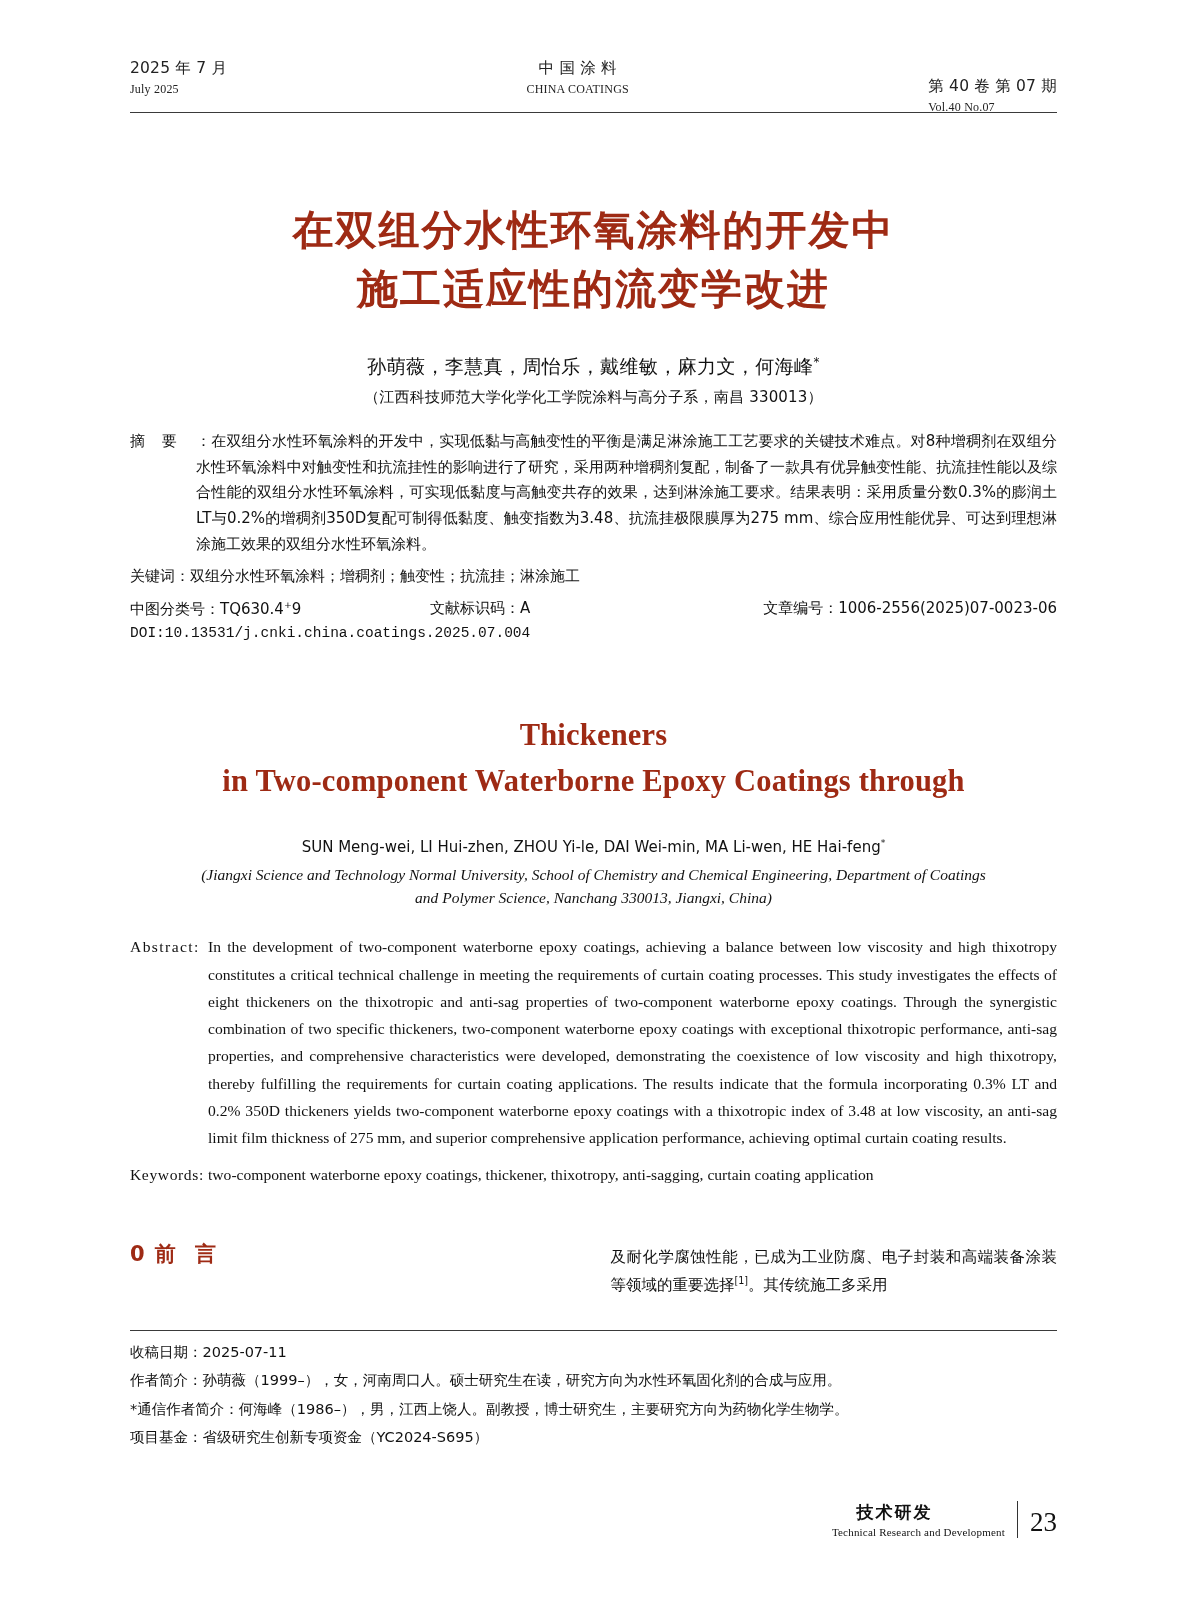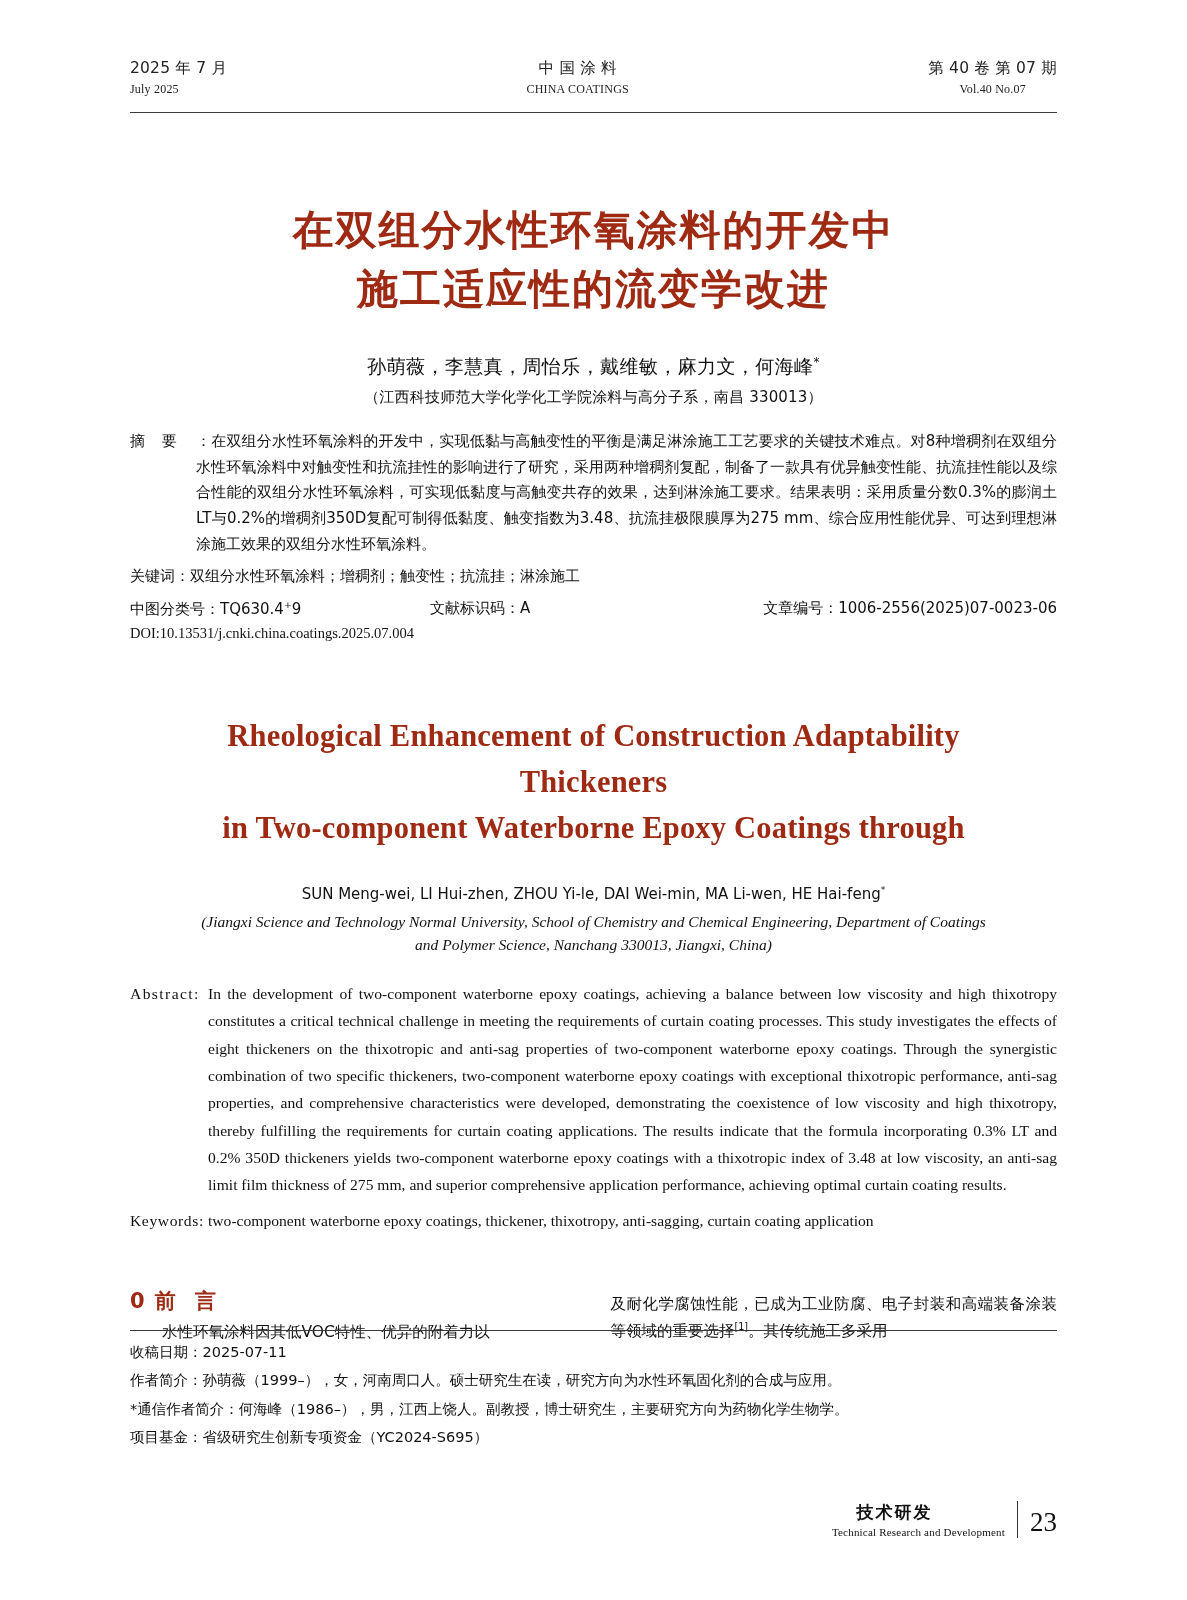--- a/index.html
+++ b/index.html
@@ -32,21 +32,21 @@
     display: flex;
     justify-content: space-between;
     align-items: flex-start;
     font-family: "DejaVu Sans", sans-serif;
     font-size: 15.5px;
     color: #222;
     letter-spacing: 0.2px;
   }
   .runhead .col { line-height: 1.55; }
   .runhead .col.center { text-align: center; }
-  .runhead .col.right { text-align: center; }
+  .runhead .col.right { text-align: left; margin-top: 18px; }
   .runhead .l2 { font-family: "Liberation Serif", serif; font-size: 12px; }
   .rule {
     border-bottom: 1.4px solid #3a3a3a;
     margin: 0;
   }
 
   
   .cn-title {
     margin-top: 88px;
     text-align: center;
@@ -105,21 +105,21 @@
     display: flex;
     font-family: "DejaVu Sans", sans-serif;
     font-size: 15px;
     color: #111;
   }
   .meta-row .m1 { width: 300px; }
   .meta-row .m2 { width: 300px; }
   .meta-row .m3 { flex: 1; text-align: right; }
   .doi {
     margin-top: 6px;
-    font-family: Liberation Serif, serif;
+    font-family: Liberation Mono, monospace;
     font-size: 14.5px;
     color: #111;
   }
 
   
   .en-title {
     margin-top: 72px;
     text-align: center;
     color: #9e2a14;
     font-family: "Liberation Serif", serif;
@@ -297,21 +297,20 @@
   <div class="meta-row">
     <div class="m1">
       <span>中图分类号：TQ630.4</span><sup>+</sup><span>9</span>
     </div>
     <div class="m2">文献标识码：A</div>
     <div class="m3">文章编号：1006-2556(2025)07-0023-06</div>
   </div>
   <div class="doi">DOI:10.13531/j.cnki.china.coatings.2025.07.004</div>
 
   <div class="en-title">
-    <div>Rheological Enhancement of Construction Adaptability</div>
     <div>Thickeners</div>
     <div>in Two-component Waterborne Epoxy Coatings through</div>
   </div>
 
   <div class="en-authors">
     <span>SUN Meng-wei, LI Hui-zhen, ZHOU Yi-le, DAI Wei-min, MA Li-wen, HE Hai-feng</span><sup>*</sup>
   </div>
   <div class="en-affil">
     <div>(Jiangxi Science and Technology Normal University, School of Chemistry and Chemical Engineering, Department of Coatings</div>
     <div>and Polymer Science, Nanchang 330013, Jiangxi, China)</div>
@@ -324,21 +323,20 @@
   <div class="en-kw">
     <span class="lbl">Keywords:</span>
     <div class="body">two-component waterborne epoxy coatings, thickener, thixotropy, anti-sagging, curtain coating application</div>
   </div>
 
   <div class="cols">
     <div class="col-l">
       <div class="sec-head">
         <span class="num">0</span><span>前  言</span>
       </div>
-      <div class="body-text indent">水性环氧涂料因其低VOC特性、优异的附着力以</div>
     </div>
     <div class="col-r">
       <div class="body-text">
         <span>及耐化学腐蚀性能，已成为工业防腐、电子封装和高端装备涂装等领域的重要选择</span><sup>[1]</sup><span>。其传统施工多采用</span>
       </div>
     </div>
   </div>
 
   <div class="fn-rule"></div>
   <div class="footnotes">

